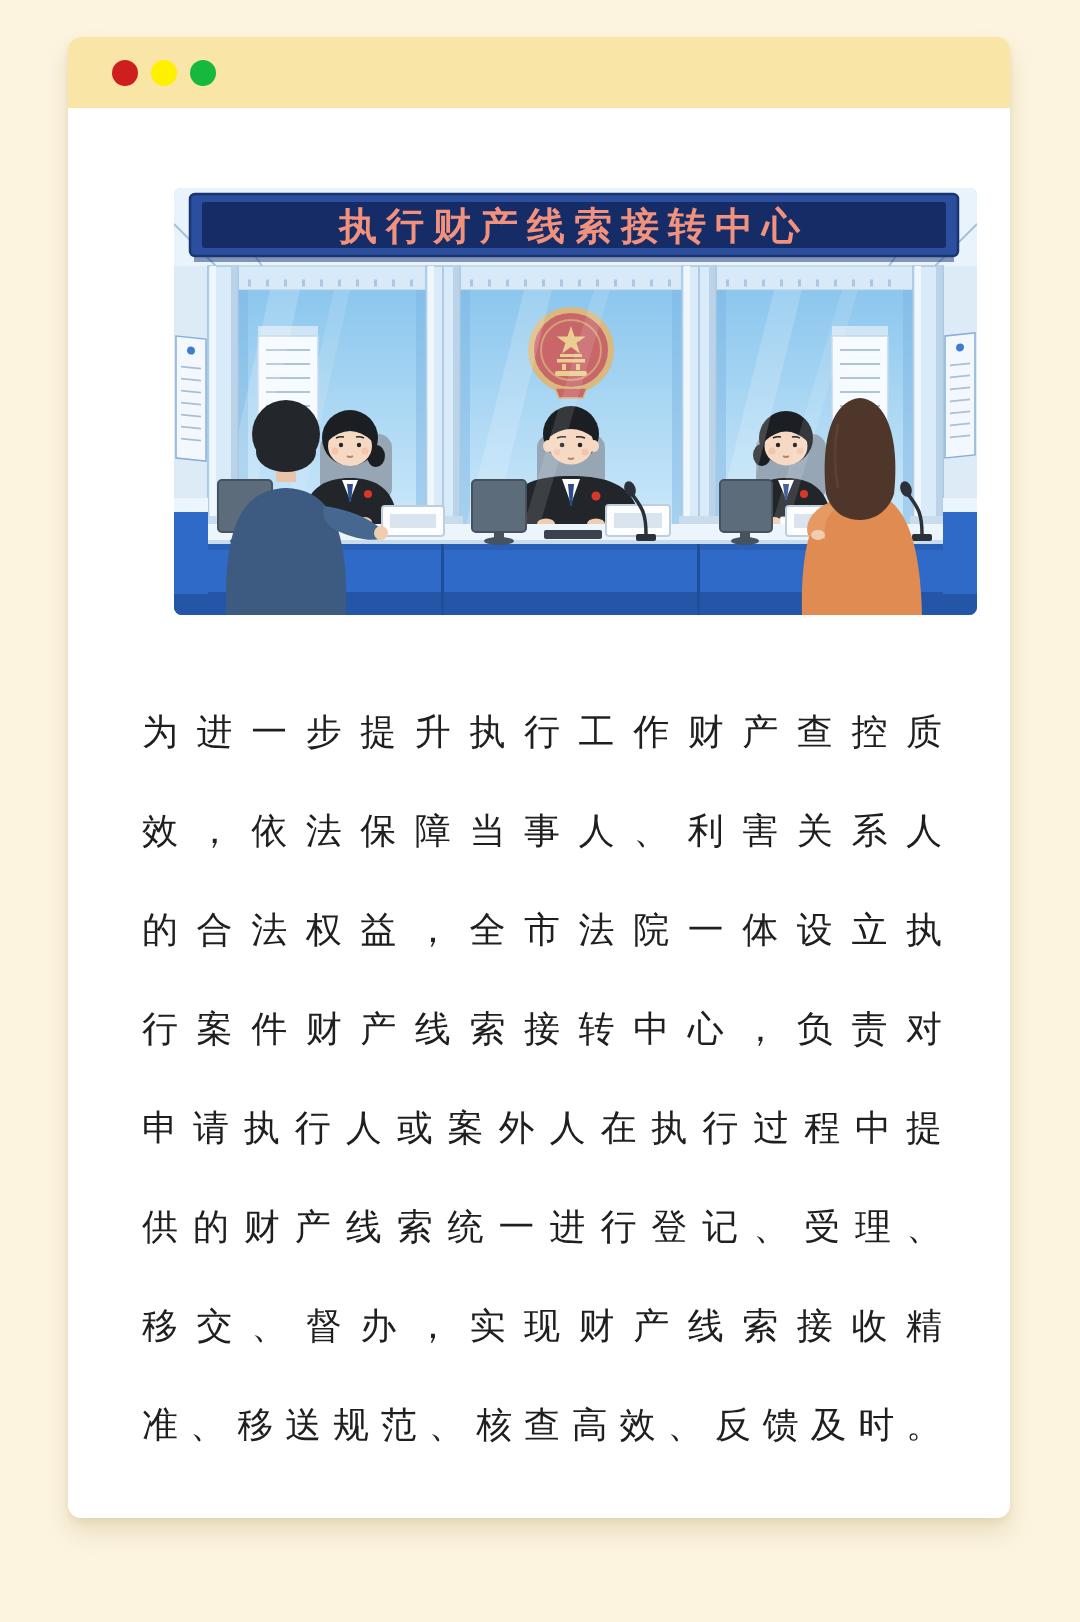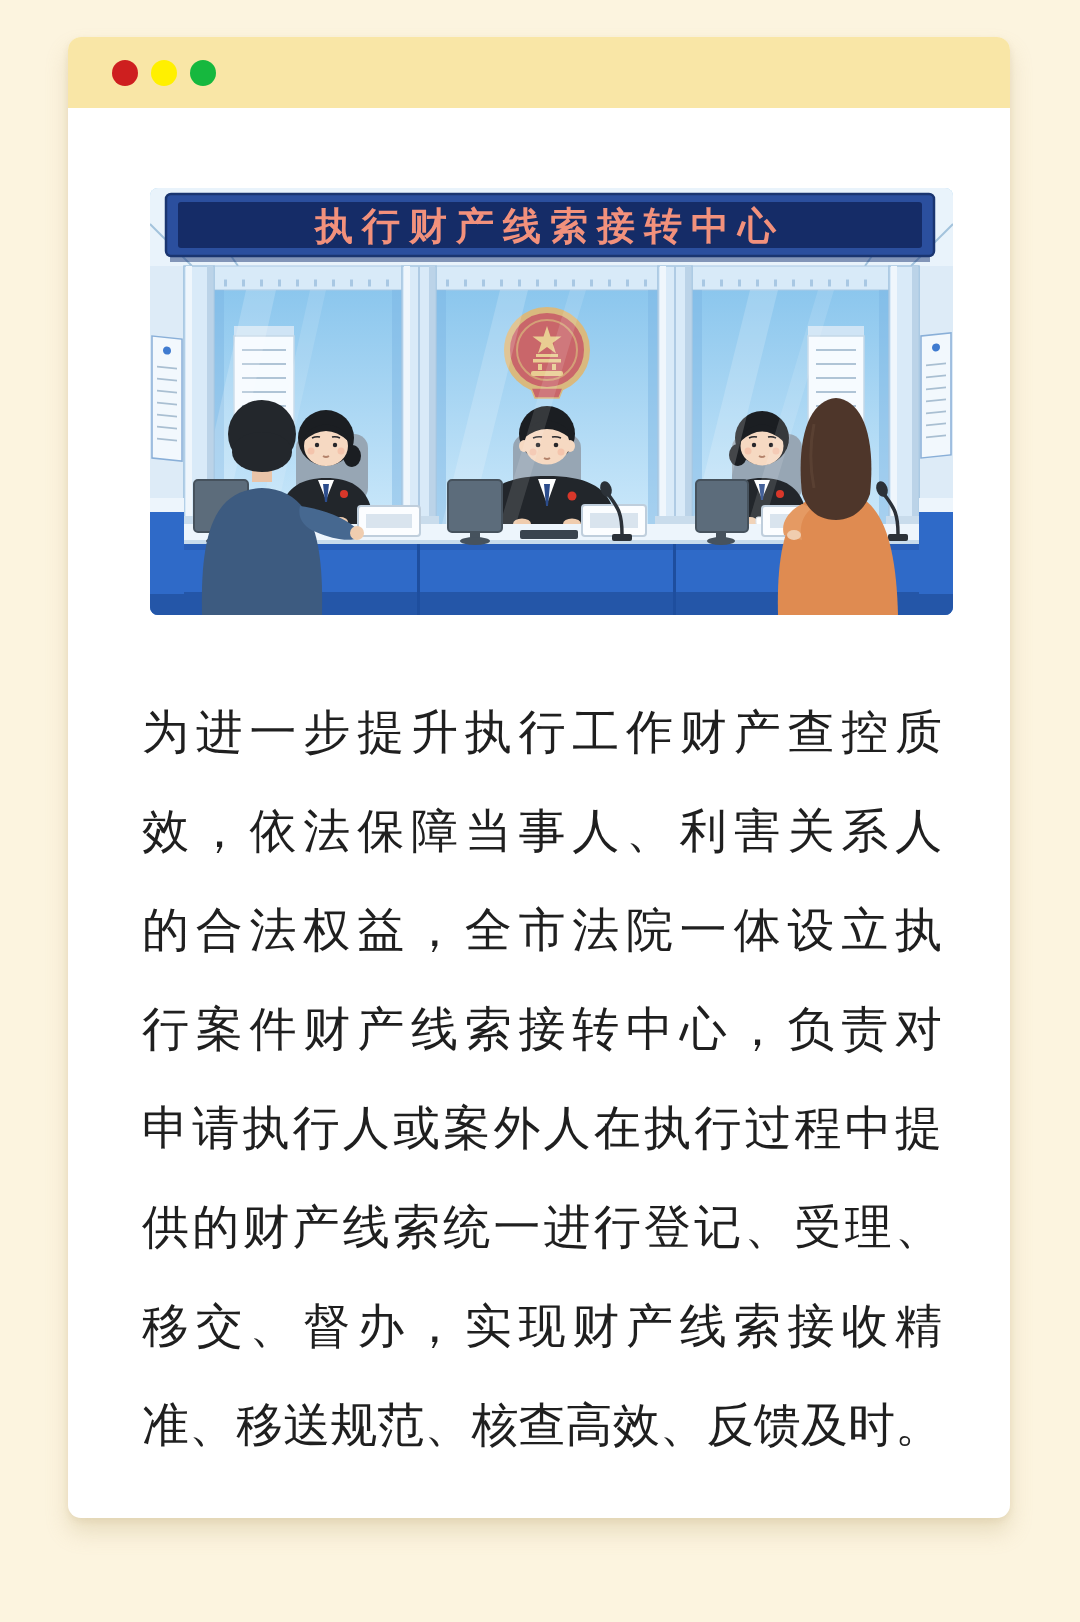--- a/index.html
+++ b/index.html
@@ -20,30 +20,30 @@
     border-radius:13px 13px 0 0;
     display:flex;align-items:center;
     padding-left:44px;gap:13px;
     box-sizing:border-box;
   }
   .dot{width:26px;height:26px;border-radius:50%;}
   .dot.red{background:#CE1F1F;}
   .dot.yellow{background:#FFF000;}
   .dot.green{background:#16B83E;}
   .illustration-wrap{
-    margin:80px 0 0 82px;
+    margin:80px 0 0 106px;
     width:803px;height:427px;
     border-radius:8px;overflow:hidden;
     background:#BFE0F4;
   }
   .illustration-wrap svg{display:block;width:803px;height:427px;}
   .paragraph{
     margin:67px 68px 0 74px;
     width:800px;
-    font-size:47px;line-height:99px;
+    font-size:36px;line-height:99px;
     color:#1F1F1F;
     letter-spacing:0;
     white-space:pre-line;
     text-align:justify;
     text-align-last:justify;
   }
 </style>
 </head>
 <body>
 

